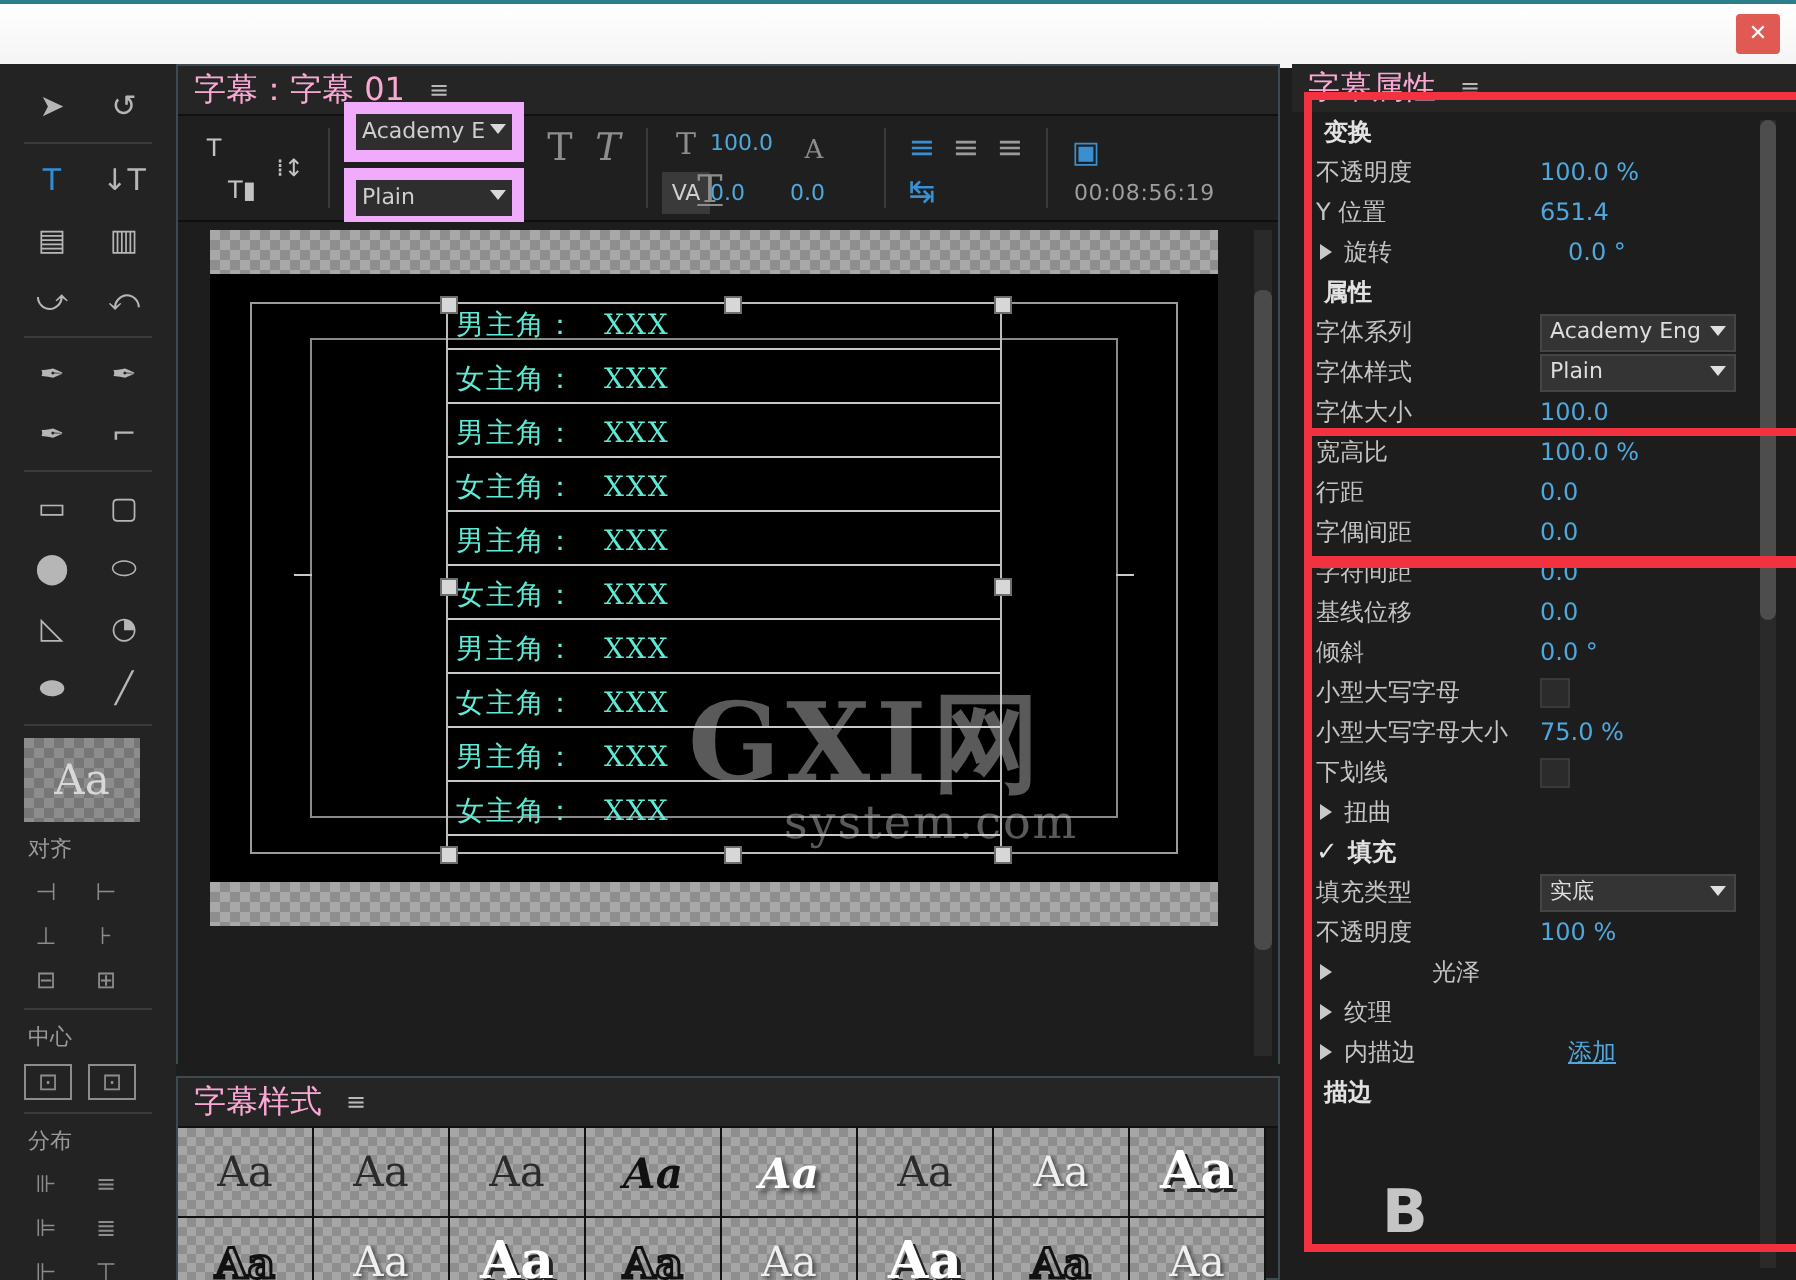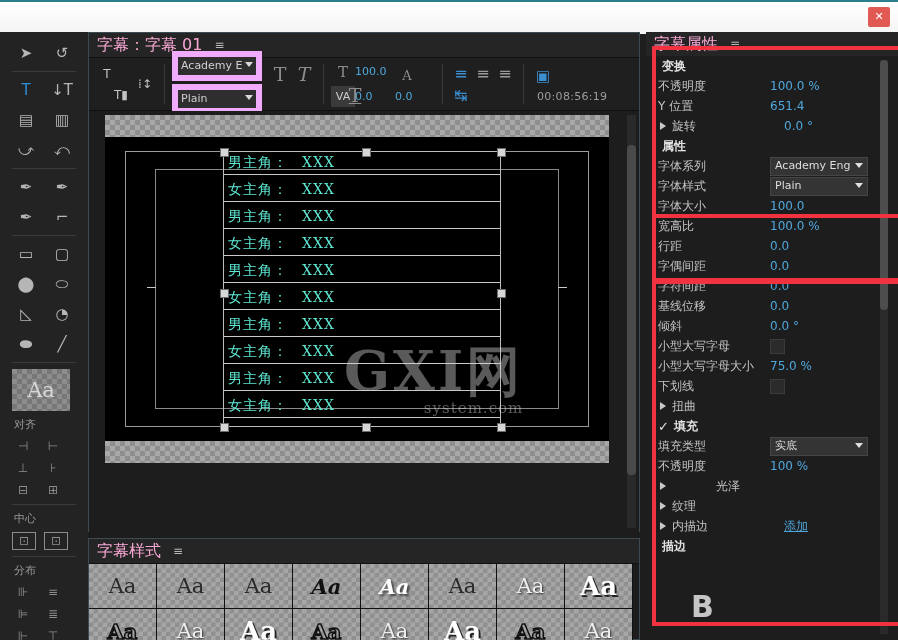--- a/index.html
+++ b/index.html
@@ -73,21 +73,21 @@
   .txtbox{position:absolute;left:118px;top:14px;width:276px;bottom:14px;border:1px solid #bdbdbd;}
   .txtline{position:absolute;left:0;right:0;height:1px;background:#c9c9c9;}
   .subt{position:absolute;left:4px;color:#5eead4;font-size:14px;white-space:nowrap;
     font-family:"DejaVu Serif","Liberation Serif",serif;letter-spacing:1px;}
   .subt .xxx{margin-left:14px;letter-spacing:1px;}
   .hnd{position:absolute;width:7px;height:7px;background:#d7d7d7;border:1px solid #6d6d6d;}
   .tick{position:absolute;width:9px;height:1px;background:#c9c9c9;}
   .watermark{position:absolute;left:255px;top:225px;pointer-events:none;
     font-family:"DejaVu Serif","Liberation Serif",serif;color:rgba(215,215,215,.42);}
   .wm1{font-size:54px;font-weight:bold;letter-spacing:3px;}
-  .wm2{font-size:15px;margin-top:-10px;margin-left:48px;letter-spacing:1px;text-align:right;}
+  .wm2{font-size:23px;margin-top:-10px;margin-left:48px;letter-spacing:1px;}
   .vscroll{position:absolute;right:3px;top:4px;width:9px;height:413px;background:#2a2a2a;}
   .vthumb{position:absolute;left:0;top:30px;width:9px;height:330px;background:#4a4a4a;border-radius:4px;}
 
   
   .stylespane{position:absolute;left:88px;top:538px;width:552px;height:102px;background:#1d1d1d;
     border:1px solid #3c4a52;box-sizing:border-box;}
   .swrow{display:flex;}
   .sw{width:67px;height:44px;border-right:1px solid #111;border-bottom:1px solid #111;
     background-image:linear-gradient(45deg,#8e8e8e 25%,transparent 25%,transparent 75%,#8e8e8e 75%),
                      linear-gradient(45deg,#8e8e8e 25%,#a6a6a6 25%,#a6a6a6 75%,#8e8e8e 75%);

